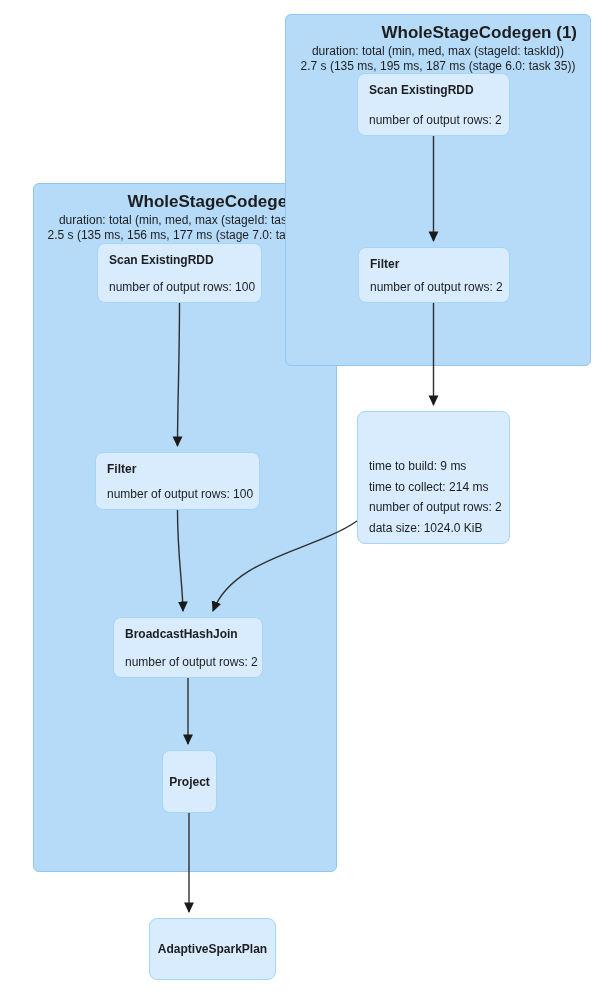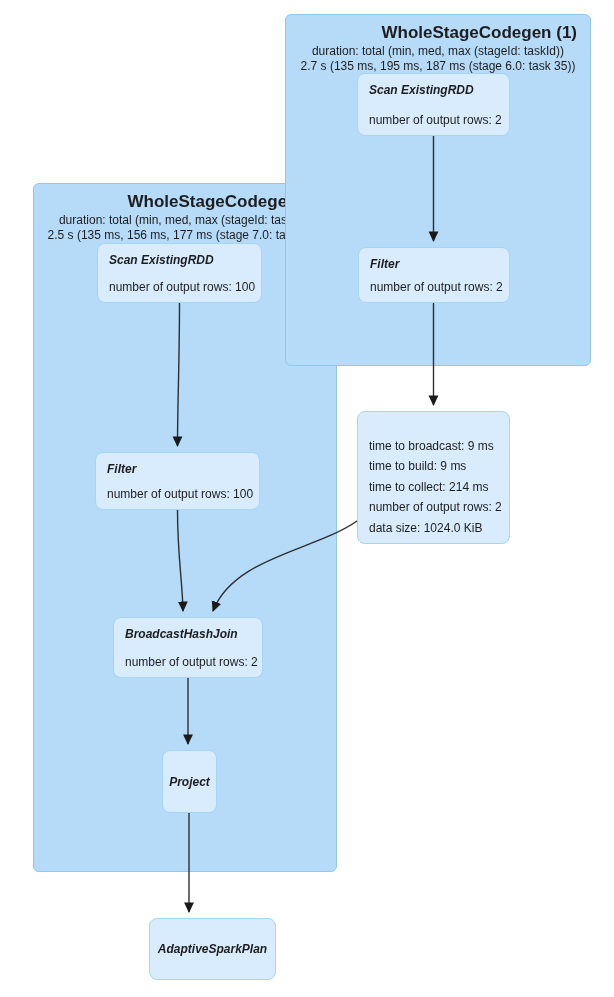--- a/index.html
+++ b/index.html
@@ -34,21 +34,21 @@
     position:absolute;
     background:#d8ecfd;
     border:1px solid #a5d6f6;
     border-radius:8px;
     box-sizing:border-box;
     z-index:4;
   }
   .in-left{z-index:2;}
   .n-title{
     padding:9px 11px 0 11px;
-    font-size:12px;font-weight:700;white-space:nowrap;font-style:italic;
+    font-size:12px;font-weight:700;white-space:nowrap;
   }
   .n-metrics{
     position:absolute;left:11px;right:6px;bottom:5px;
   }
   .n-metric{font-size:12px;line-height:20.5px;white-space:nowrap;}
   .node-label-only{
     display:flex;align-items:center;justify-content:center;
   }
   .node-label-only .n-title{padding:0;}
   #nd-scan1{left:357px;top:73px;width:153px;height:63px;}
@@ -121,21 +121,20 @@
 
   <div class="node" id="nd-filter1">
     <div class="n-title">Filter</div>
     <div class="n-metrics">
       <div class="n-metric">number of output rows: 2</div>
     </div>
   </div>
 
   <div class="node" id="nd-bex">
     <div class="n-metrics">
-      <div class="n-metric">time to broadcast: 9 ms</div>
       <div class="n-metric">time to build: 9 ms</div>
       <div class="n-metric">time to collect: 214 ms</div>
       <div class="n-metric">number of output rows: 2</div>
       <div class="n-metric">data size: 1024.0 KiB</div>
     </div>
   </div>
 
   <div class="node node-label-only" id="nd-asp">
     <div class="n-title">AdaptiveSparkPlan</div>
   </div>

